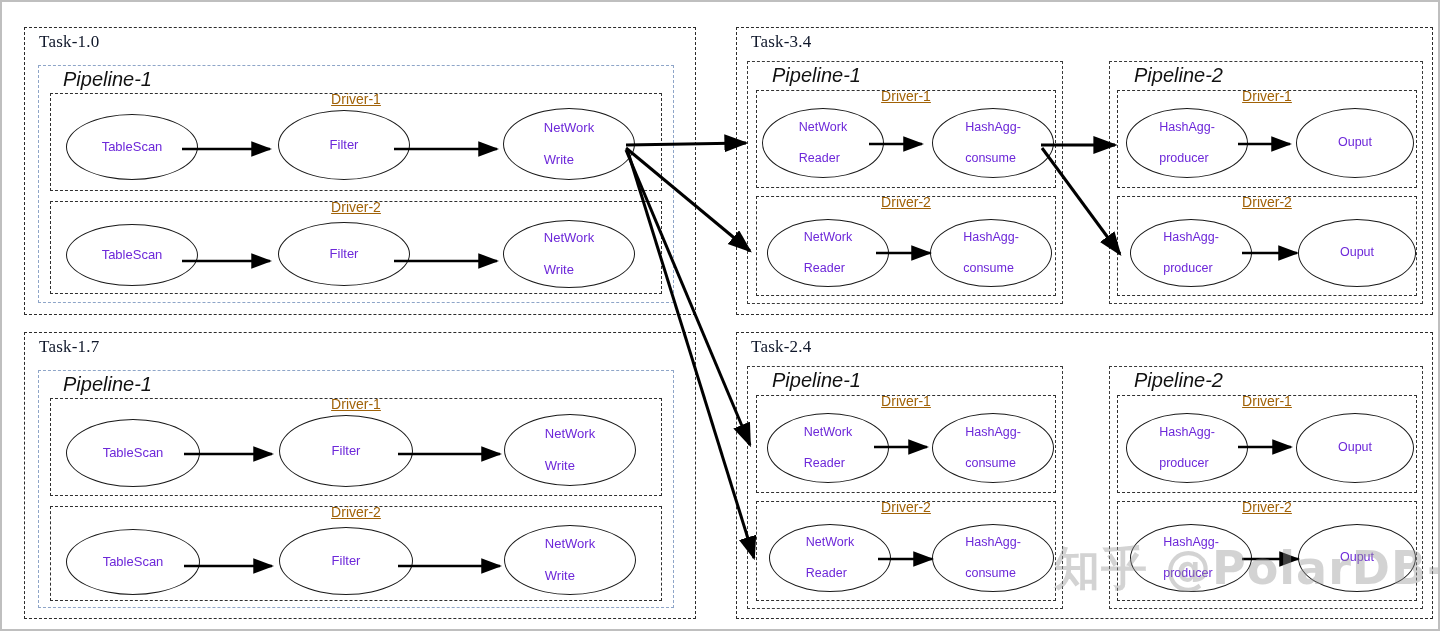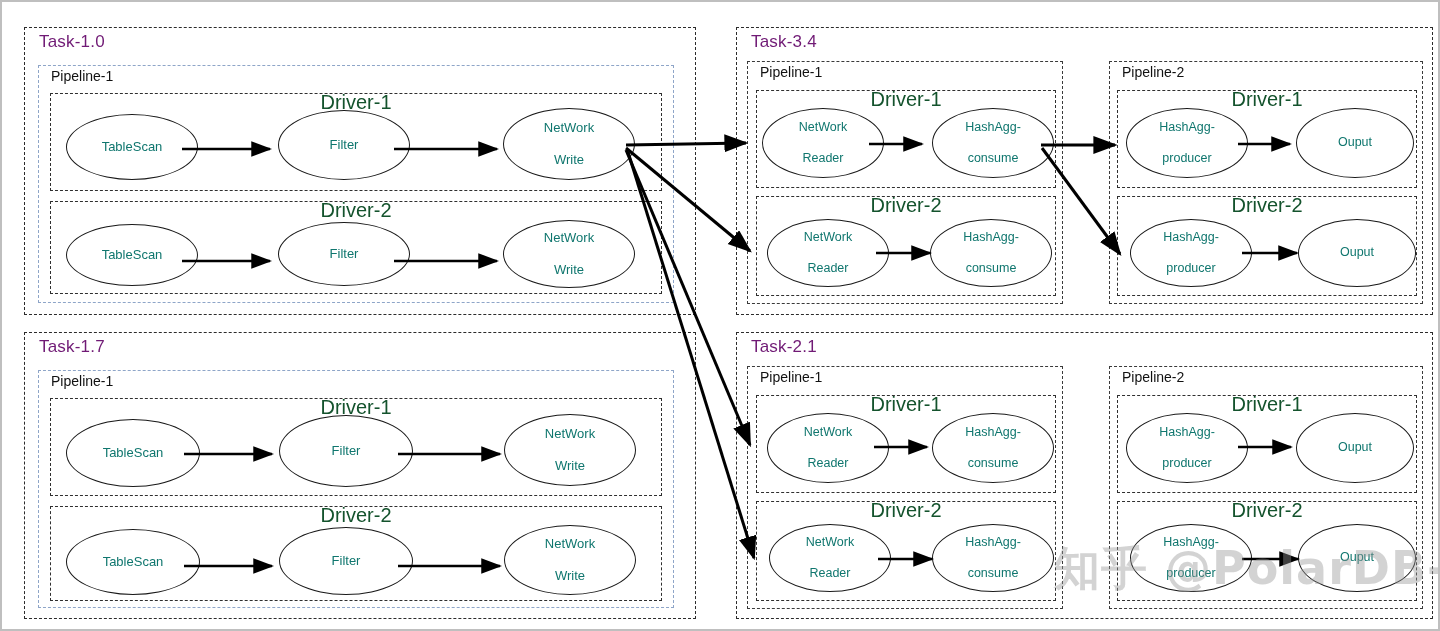--- a/index.html
+++ b/index.html
@@ -22,63 +22,65 @@
 
   
   .task-box{
     border:1.6px dashed #2b2b2b;
     background:transparent;
   }
   .task-label{
     position:absolute;
     left:14px;top:4px;
     font-size:17px;
-    color:#701a75;
+    color:#0f172a;
     letter-spacing:.2px;
     white-space:nowrap;
+    font-family:Liberation Serif, serif;
   }
 
   
   .pipe-box{background:transparent;}
   .pipe-blue{border:1.3px dashed #8ea5c8;}
   .pipe-dark{border:1.4px dashed #3a3a3a;}
   .pipe-label{
     position:absolute;
-    left:12px;top:2px;
-    font-size:14px;
+    left:24px;top:2px;
+    font-size:20px;
     color:#111;
     white-space:nowrap;
+    font-style:italic;
   }
 
   
   .driver-box{
     border:1.3px dashed #2f2f2f;
     background:transparent;
   }
   .driver-label{
     position:absolute;
     top:-3px;
-    font-size:20px;
-    color:#14532d;
+    font-size:14px;
+    color:#a16207;
     white-space:nowrap;
     transform:translateX(-50%);
+    text-decoration:underline;
   }
 
   
   .node{
     position:absolute;
     border:1.4px solid #1a1a1a;
     border-radius:50%;
     background:#fff;
     display:flex;
     align-items:center;
     justify-content:center;
-    text-align:center;
     line-height:1.22;
-    color:#0f766e;
+    color:#6d28d9;
     box-sizing:border-box;
   }
   .node span{display:block;padding:0 4px;}
 
   
   svg.layer{
     position:absolute;
     left:0;top:0;
     width:1440px;height:631px;
     pointer-events:none;
@@ -247,21 +249,21 @@
           </span>
         </div>
         <div class="node" style="left:180px;top:22px;width:118px;height:68px;font-size:12.5px;">
           <span>Ouput</span>
         </div>
       </div>
     </div>
   </div>
 
   <div class="abs task-box" style="left:734px;top:330px;width:697px;height:287px;">
-    <div class="task-label">Task-2.1</div>
+    <div class="task-label">Task-2.4</div>
 
     <div class="abs pipe-box pipe-dark" style="left:10px;top:33px;width:316px;height:243px;">
       <div class="pipe-label">Pipeline-1</div>
 
       <div class="abs driver-box" style="left:8px;top:28px;width:300px;height:98px;">
         <div class="driver-label" style="left:50%;">Driver-1</div>
         <div class="node" style="left:10px;top:17px;width:122px;height:70px;font-size:12.5px;">
           <span>
             <span>NetWork</span><br>
             <span>Reader</span>

